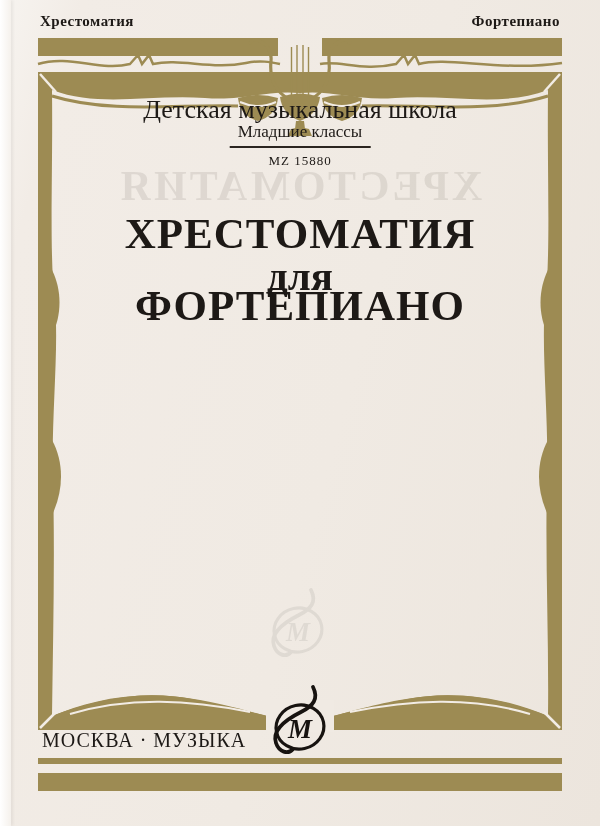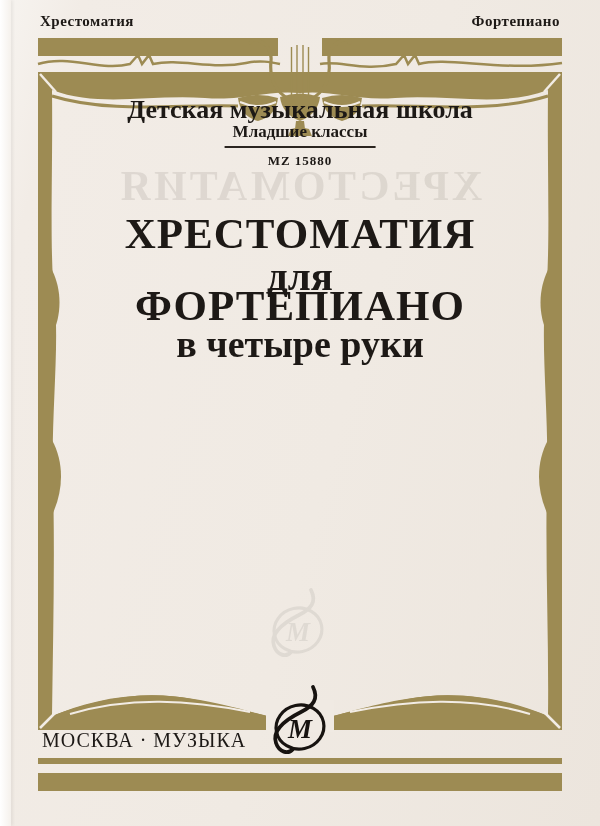--- a/index.html
+++ b/index.html
@@ -4,21 +4,21 @@
 <style>
   html,body{margin:0;padding:0;background:#cfcac3;}
   .page{
     position:relative;width:600px;height:826px;overflow:hidden;
     background:linear-gradient(105deg,#f7f4f0 0%,#f2ece6 10%,#f0eae3 55%,#ece5dd 100%);
     font-family:"Liberation Serif","DejaVu Serif",serif;color:#1d1916;
   }
   .scan-edge{position:absolute;left:0;top:0;width:11px;height:100%;
     background:linear-gradient(90deg,#ffffff,#f5f1ec);box-shadow:2px 0 3px rgba(0,0,0,.06);}
   .abs{position:absolute;}
-  .center{left:50%;transform:translateX(-50%);white-space:nowrap;font-weight:bold;}
+  .center{left:50%;transform:translateX(-50%);white-space:nowrap;}
   .hdr{top:13px;font-size:15px;font-weight:bold;letter-spacing:.5px;}
   .hdr-left{left:40px;}
   .hdr-right{right:40px;}
   .school1{top:95px;font-size:26px;}
   .school2{top:122px;font-size:17px;padding:0 8px 4px 8px;border-bottom:2px solid #2b2520;}
   .catalog{top:153px;font-size:13px;letter-spacing:1px;}
   .ghost-title{top:162px;font-size:42px;font-weight:bold;letter-spacing:3px;
     color:#6e675e;opacity:.14;transform:translateX(-50%) scaleX(-1);}
   .t1{top:209px;font-size:43px;font-weight:bold;letter-spacing:1px;}
   .t2{top:252px;font-size:41px;font-weight:bold;}
@@ -106,21 +106,20 @@
 
   <div class="abs center school1">Детская музыкальная школа</div>
   <div class="abs center school2">Младшие классы</div>
   <div class="abs center catalog">MZ 15880</div>
 
   <div class="abs center ghost-title">ХРЕСТОМАТИЯ</div>
 
   <div class="abs center t1">ХРЕСТОМАТИЯ</div>
   <div class="abs center t2">для</div>
   <div class="abs center t3">ФОРТЕПИАНО</div>
-  <div class="abs center t4">в четыре руки</div>
 
   <div class="abs pubrow">
     <span>МОСКВА · МУЗЫКА</span>
   </div>
 
   <div class="abs bar bar-thin"></div>
   <div class="abs bar bar-thick"></div>
 </div>
 
 </body></html>

